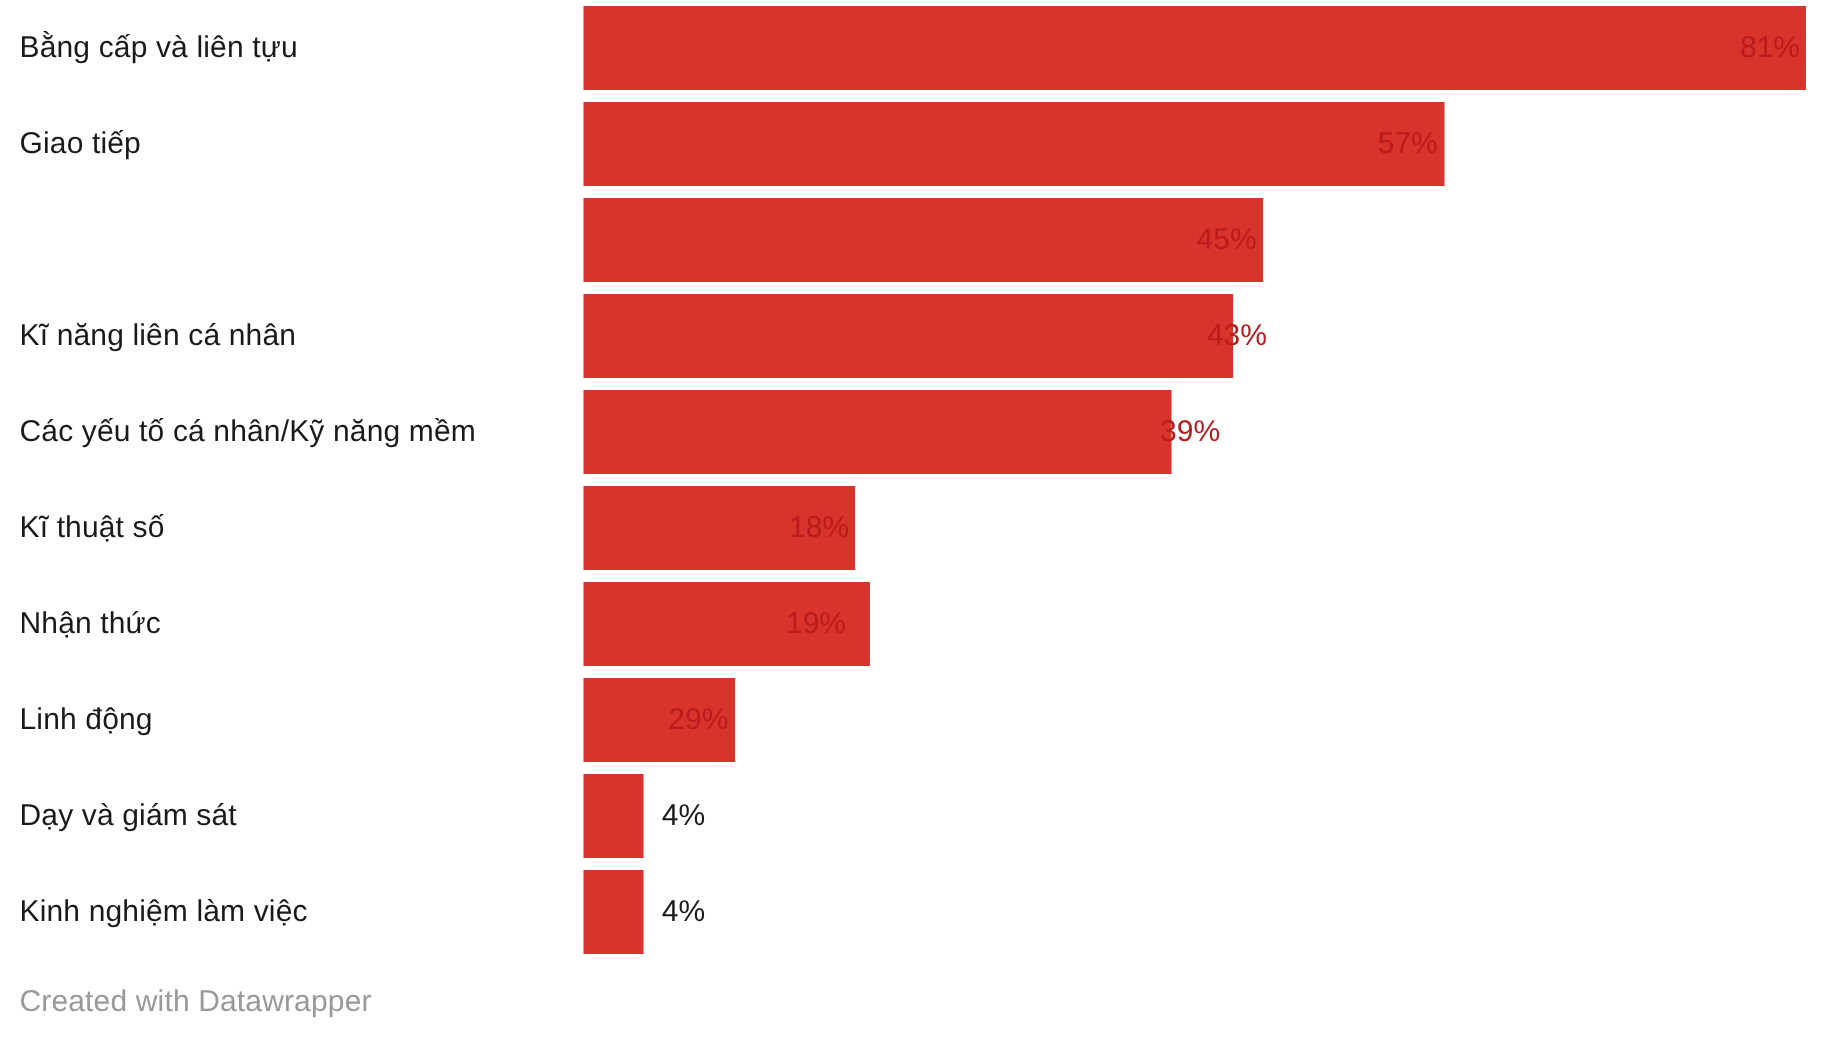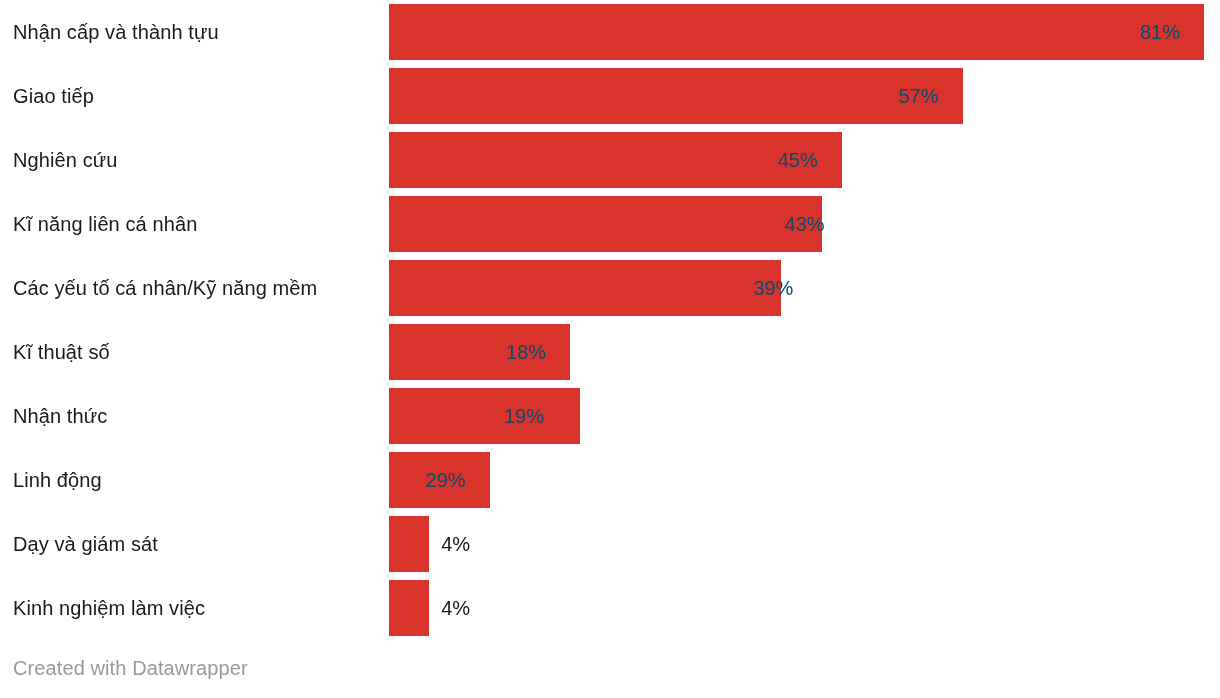--- a/index.html
+++ b/index.html
@@ -73,24 +73,24 @@
     top: 0;
     height: 56px;
     display: flex;
     align-items: center;
     font-size: 20px;
     line-height: 24px;
     white-space: nowrap;
   }
 
   .bar-value.inside {
-    color: #0c4a6e;
+    color: #b91c1c;
     justify-content: flex-end;
     left: 0;
-    padding-right: 24px;
+    padding-right: 4px;
     box-sizing: border-box;
   }
 
   .bar-value.outside {
     color: #1a1a1a;
     justify-content: flex-start;
     padding-left: 12px;
     box-sizing: border-box;
   }
 
@@ -104,35 +104,34 @@
     letter-spacing: 0.1px;
   }
 </style>
 </head>
 <body>
 
 <div id="chart-root">
 
   <div class="chart-body">
       <div class="bar-row">
-        <div class="row-label">Nhận cấp và thành tựu</div>
+        <div class="row-label">Bằng cấp và liên tựu</div>
         <div class="bar-track">
           <div class="bar" style="width: 815px; background: rgb(217, 52, 43);"></div>
           <div class="bar-value inside" style="width: 815px;">81%</div>
         </div>
       </div>
       <div class="bar-row">
         <div class="row-label">Giao tiếp</div>
         <div class="bar-track">
           <div class="bar" style="width: 573.519px; background: rgb(217, 52, 43);"></div>
           <div class="bar-value inside" style="width: 573.519px;">57%</div>
         </div>
       </div>
       <div class="bar-row">
-        <div class="row-label">Nghiên cứu</div>
         <div class="bar-track">
           <div class="bar" style="width: 452.778px; background: rgb(217, 52, 43);"></div>
           <div class="bar-value inside" style="width: 452.778px;">45%</div>
         </div>
       </div>
       <div class="bar-row">
         <div class="row-label">Kĩ năng liên cá nhân</div>
         <div class="bar-track">
           <div class="bar" style="width: 432.654px; background: rgb(217, 52, 43);"></div>
           <div class="bar-value inside" style="width: 432.654px; margin-left: 27px;">43%</div>

